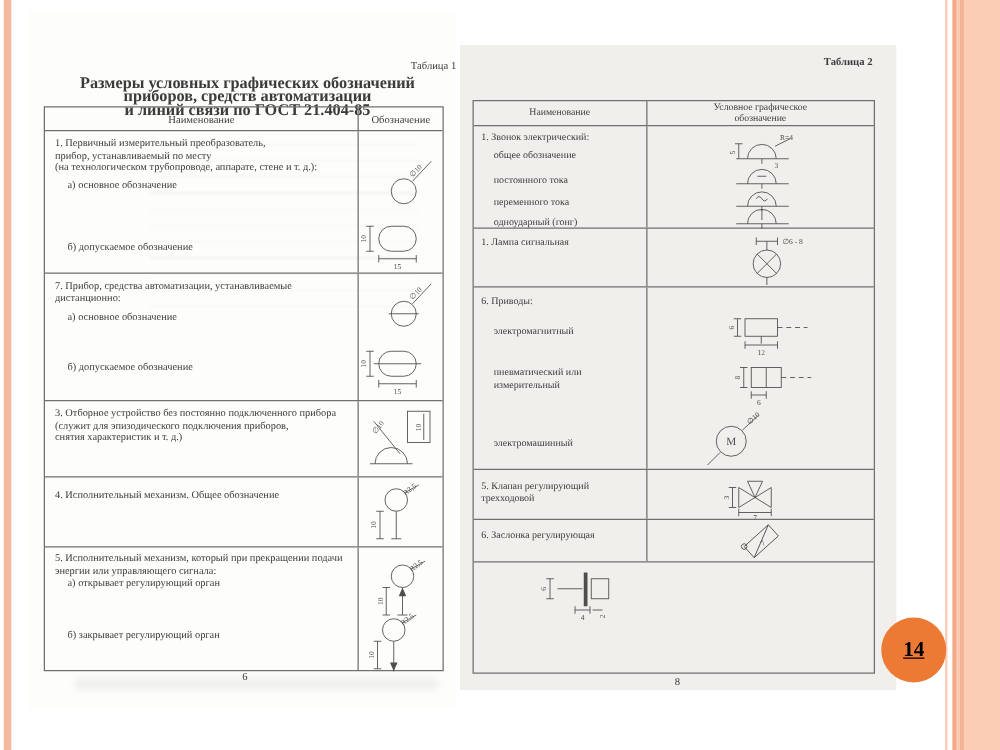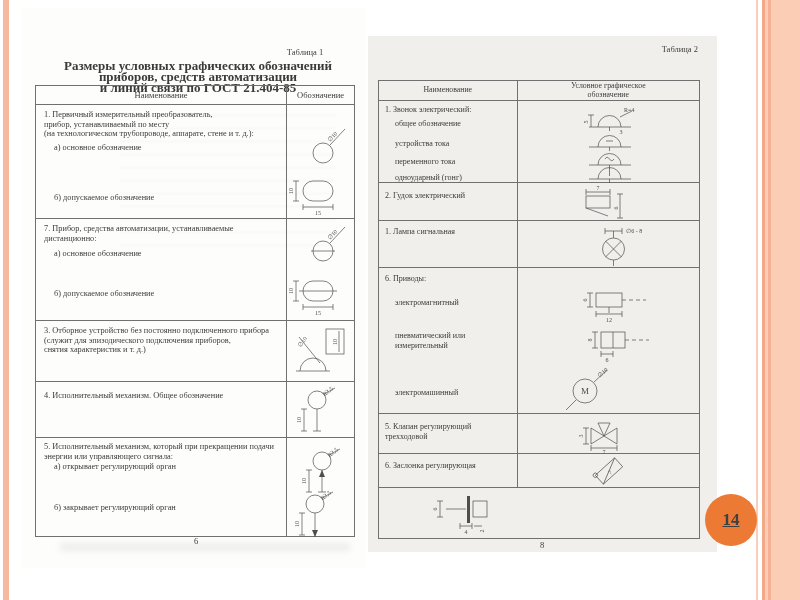--- a/index.html
+++ b/index.html
@@ -35,40 +35,40 @@
   #tbl2 .hdr{font-size:7.8px;line-height:8.8px;}
   .footer-num{position:absolute;font-size:8.5px;text-align:center;width:20px;}
   
   .sym{position:absolute;overflow:visible;}
   .sym line,.sym rect,.sym circle,.sym path,.sym polygon{stroke:#4e4e4e;stroke-width:0.7;fill:none;}
   .sym .fill{fill:#4e4e4e;stroke:none;}
   .sym text{fill:#4e4e4e;stroke:none;font-family:"Liberation Serif",serif;font-size:6px;}
   .sym text.lg{font-size:9px;}
   
   .badge{position:absolute;left:705px;top:494px;width:52px;height:52px;border-radius:50%;
-         background:#ec7a35;color:#404040;display:flex;align-items:center;justify-content:center;
+         background:#ec7a35;color:#000000;display:flex;align-items:center;justify-content:center;
          font-weight:bold;font-size:17px;text-decoration:underline;}
 </style>
 </head>
 <body>
 
 <div class="slide">
 
   <div class="vstripe" style="left:3px;width:6px;background:#f6b99e;"></div>
   <div class="vstripe" style="left:756px;width:2px;background:#f9cfba;"></div>
   <div class="vstripe" style="left:762px;width:38px;background:#fbcdb4;"></div>
   <div class="vstripe" style="left:762px;width:3px;background:#f3a987;"></div>
   <div class="vstripe" style="left:768px;width:3px;background:#f5b195;"></div>
 
   <div class="page" id="page1"></div>
   <div class="page" id="page2"></div>
   <div class="smudge" style="left:60px;top:543px;width:290px;height:8px;background:#c9c9c9;opacity:.3;filter:blur(3px);"></div>
   <div class="smudge" style="left:120px;top:115px;width:215px;height:140px;background:repeating-linear-gradient(#9a9a9a 0 1px,transparent 1px 13px);opacity:.10;filter:blur(1px);"></div>
 
-  <div class="cap" style="left:255px;top:47px;width:100px;text-align:center;">Таблица 1</div>
+  <div class="cap" style="left:265px;top:47px;width:100px;">Таблица 1</div>
   <div class="ttl" id="t1-title">Размеры условных графических обозначений приборов, средств автоматизации
 и линий связи по ГОСТ 21.404-85</div>
 
   <div class="tbl" id="tbl1">
     <div class="trow hdr" style="height:19px">
       <div class="c1 center">Наименование</div>
       <div class="c2 center">Обозначение</div>
     </div>
 
     <div class="trow" style="height:114px">
@@ -195,34 +195,34 @@
           <line x1="13" y1="22" x2="13" y2="44"></line>
             <line x1="10" y1="22" x2="16" y2="22"></line>
             <line x1="10" y1="44" x2="16" y2="44"></line>
           <text x="10" y="33" transform="rotate(-90 10 33)" text-anchor="middle">10</text>
         </svg>
       </div>
     </div>
   </div>
   <div class="footer-num" style="left:186px;top:536px">6</div>
 
-  <div class="cap" style="left:598px;top:44px;width:100px;">Таблица 2</div>
+  <div class="cap" style="left:598px;top:44px;width:100px;font-weight:bold;">Таблица 2</div>
 
   <div class="tbl" id="tbl2">
     <div class="trow hdr" style="height:20px">
       <div class="c1 center">Наименование</div>
       <div class="c2 center">Условное графическое
 обозначение</div>
     </div>
 
     <div class="trow" style="height:82px">
       <div class="c1">
         <div class="txt" style="left:6px;top:4px;width:130px">1. Звонок электрический:</div>
         <div class="txt" style="left:16px;top:18px">общее обозначение</div>
-        <div class="txt" style="left:16px;top:38px">устройства тока</div>
+        <div class="txt" style="left:16px;top:38px">постоянного тока</div>
         <div class="txt" style="left:16px;top:56px">переменного тока</div>
         <div class="txt" style="left:16px;top:72px">одноударный (гонг)</div>
       </div>
       <div class="c2">
         <svg class="sym" style="left:59px;top:6px" width="64" height="28" viewBox="0 0 64 28">
           <line x1="12" y1="20" x2="54" y2="20"></line>
           <path d="M 21 20 A 11.5 11.5 0 0 1 44 20"></path>
           <line x1="32.5" y1="20" x2="32.5" y2="24"></line>
           <line x1="14" y1="8" x2="14" y2="20"></line>
             <line x1="11" y1="8" x2="17" y2="8"></line>
@@ -245,39 +245,20 @@
         </svg>
         <svg class="sym" style="left:59px;top:61px" width="64" height="24" viewBox="0 0 64 24">
           <line x1="12" y1="17" x2="54" y2="17"></line>
           <path d="M 21 17 A 11.5 11.5 0 0 1 44 17"></path>
           <line x1="32.5" y1="17" x2="32.5" y2="21"></line>
           <line x1="32.5" y1="6" x2="32.5" y2="14"></line>
         </svg>
       </div>
     </div>
 
-    <div class="trow" style="height:38px">
-      <div class="c1">
-        <div class="txt" style="left:6px;top:8px;width:130px">2. Гудок электрический</div>
-      </div>
-      <div class="c2">
-        <svg class="sym" style="left:52px;top:2px" width="64" height="36" viewBox="0 0 64 36">
-          <line x1="16" y1="7" x2="40" y2="7"></line>
-            <line x1="16" y1="4" x2="16" y2="10"></line>
-            <line x1="40" y1="4" x2="40" y2="10"></line>
-          <text x="28" y="5" text-anchor="middle">7</text>
-          <rect x="16" y="11" width="24" height="12"></rect>
-          <line x1="16" y1="23" x2="38" y2="31"></line>
-          <line x1="50" y1="9" x2="50" y2="33"></line>
-            <line x1="47" y1="9" x2="53" y2="9"></line>
-            <line x1="47" y1="33" x2="53" y2="33"></line>
-          <text x="48" y="23" transform="rotate(-90 48 23)" text-anchor="middle">6</text>
-        </svg>
-      </div>
-    </div>
 
     <div class="trow" style="height:47px">
       <div class="c1">
         <div class="txt" style="left:6px;top:6px;width:130px">1. Лампа сигнальная</div>
       </div>
       <div class="c2">
         <svg class="sym" style="left:70px;top:2px" width="76" height="44" viewBox="0 0 76 44">
           <line x1="17" y1="8" x2="34" y2="8"></line>
             <line x1="17" y1="5" x2="17" y2="11"></line>
             <line x1="34" y1="5" x2="34" y2="11"></line>

